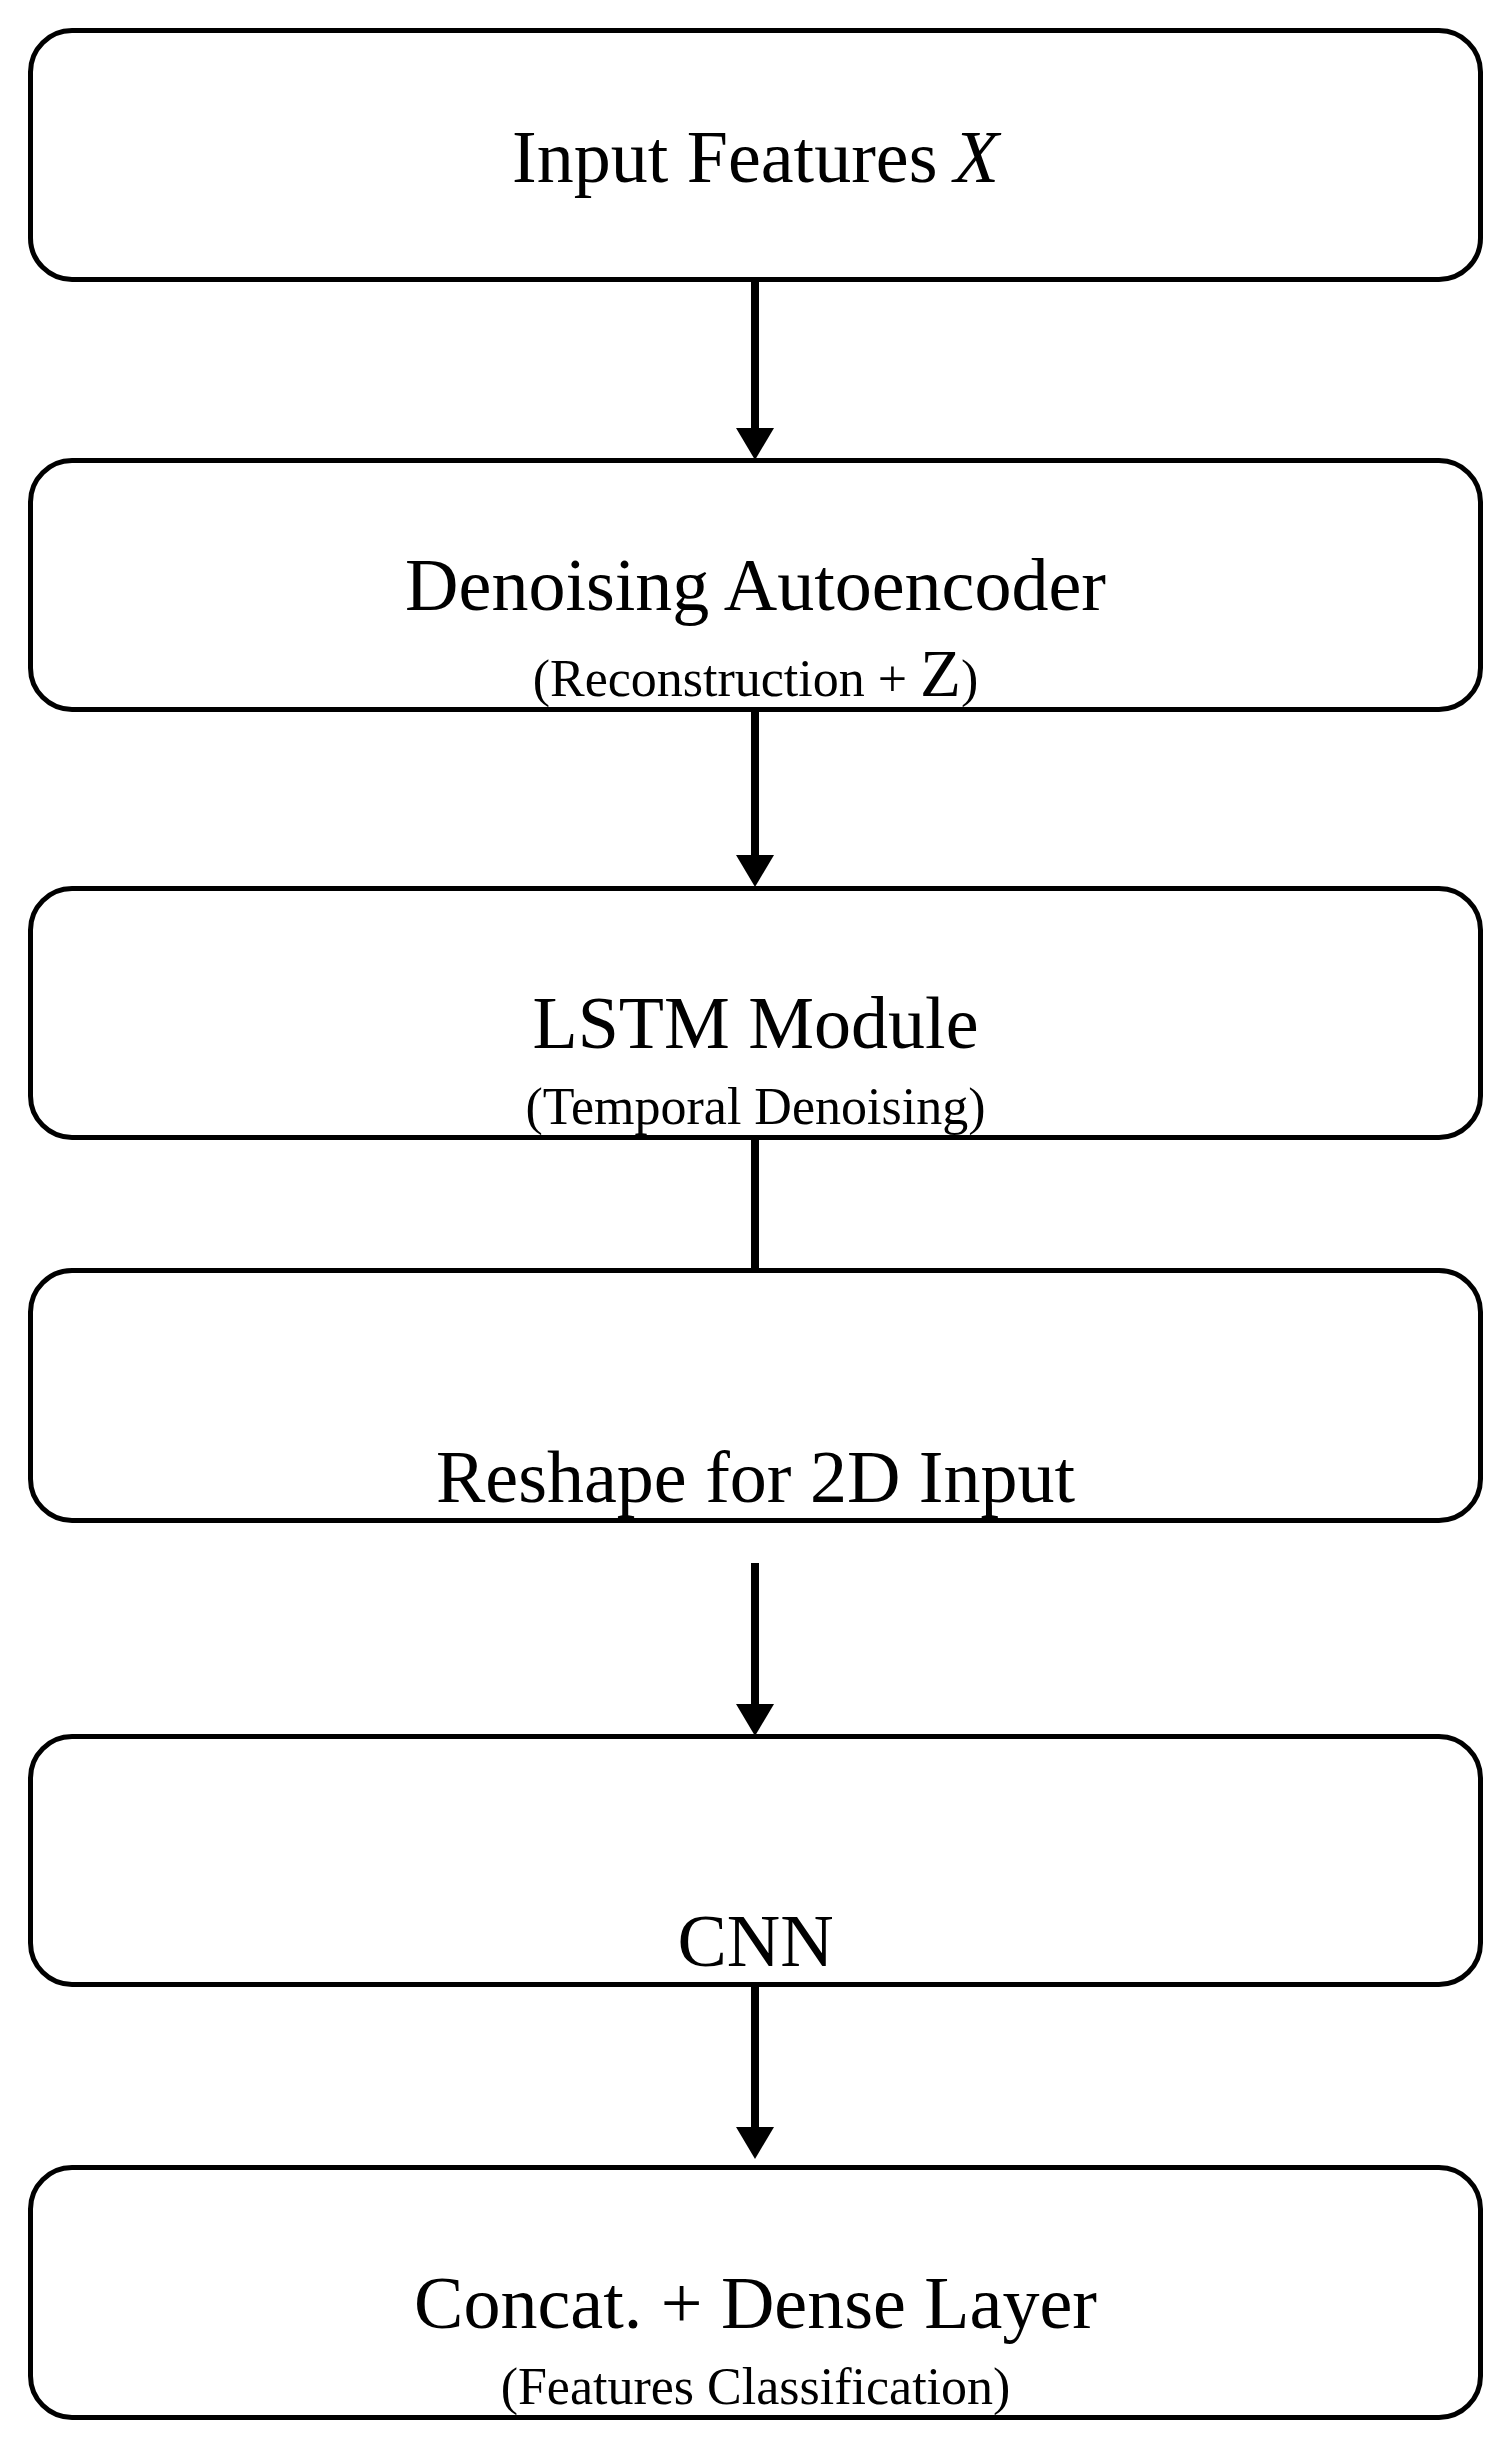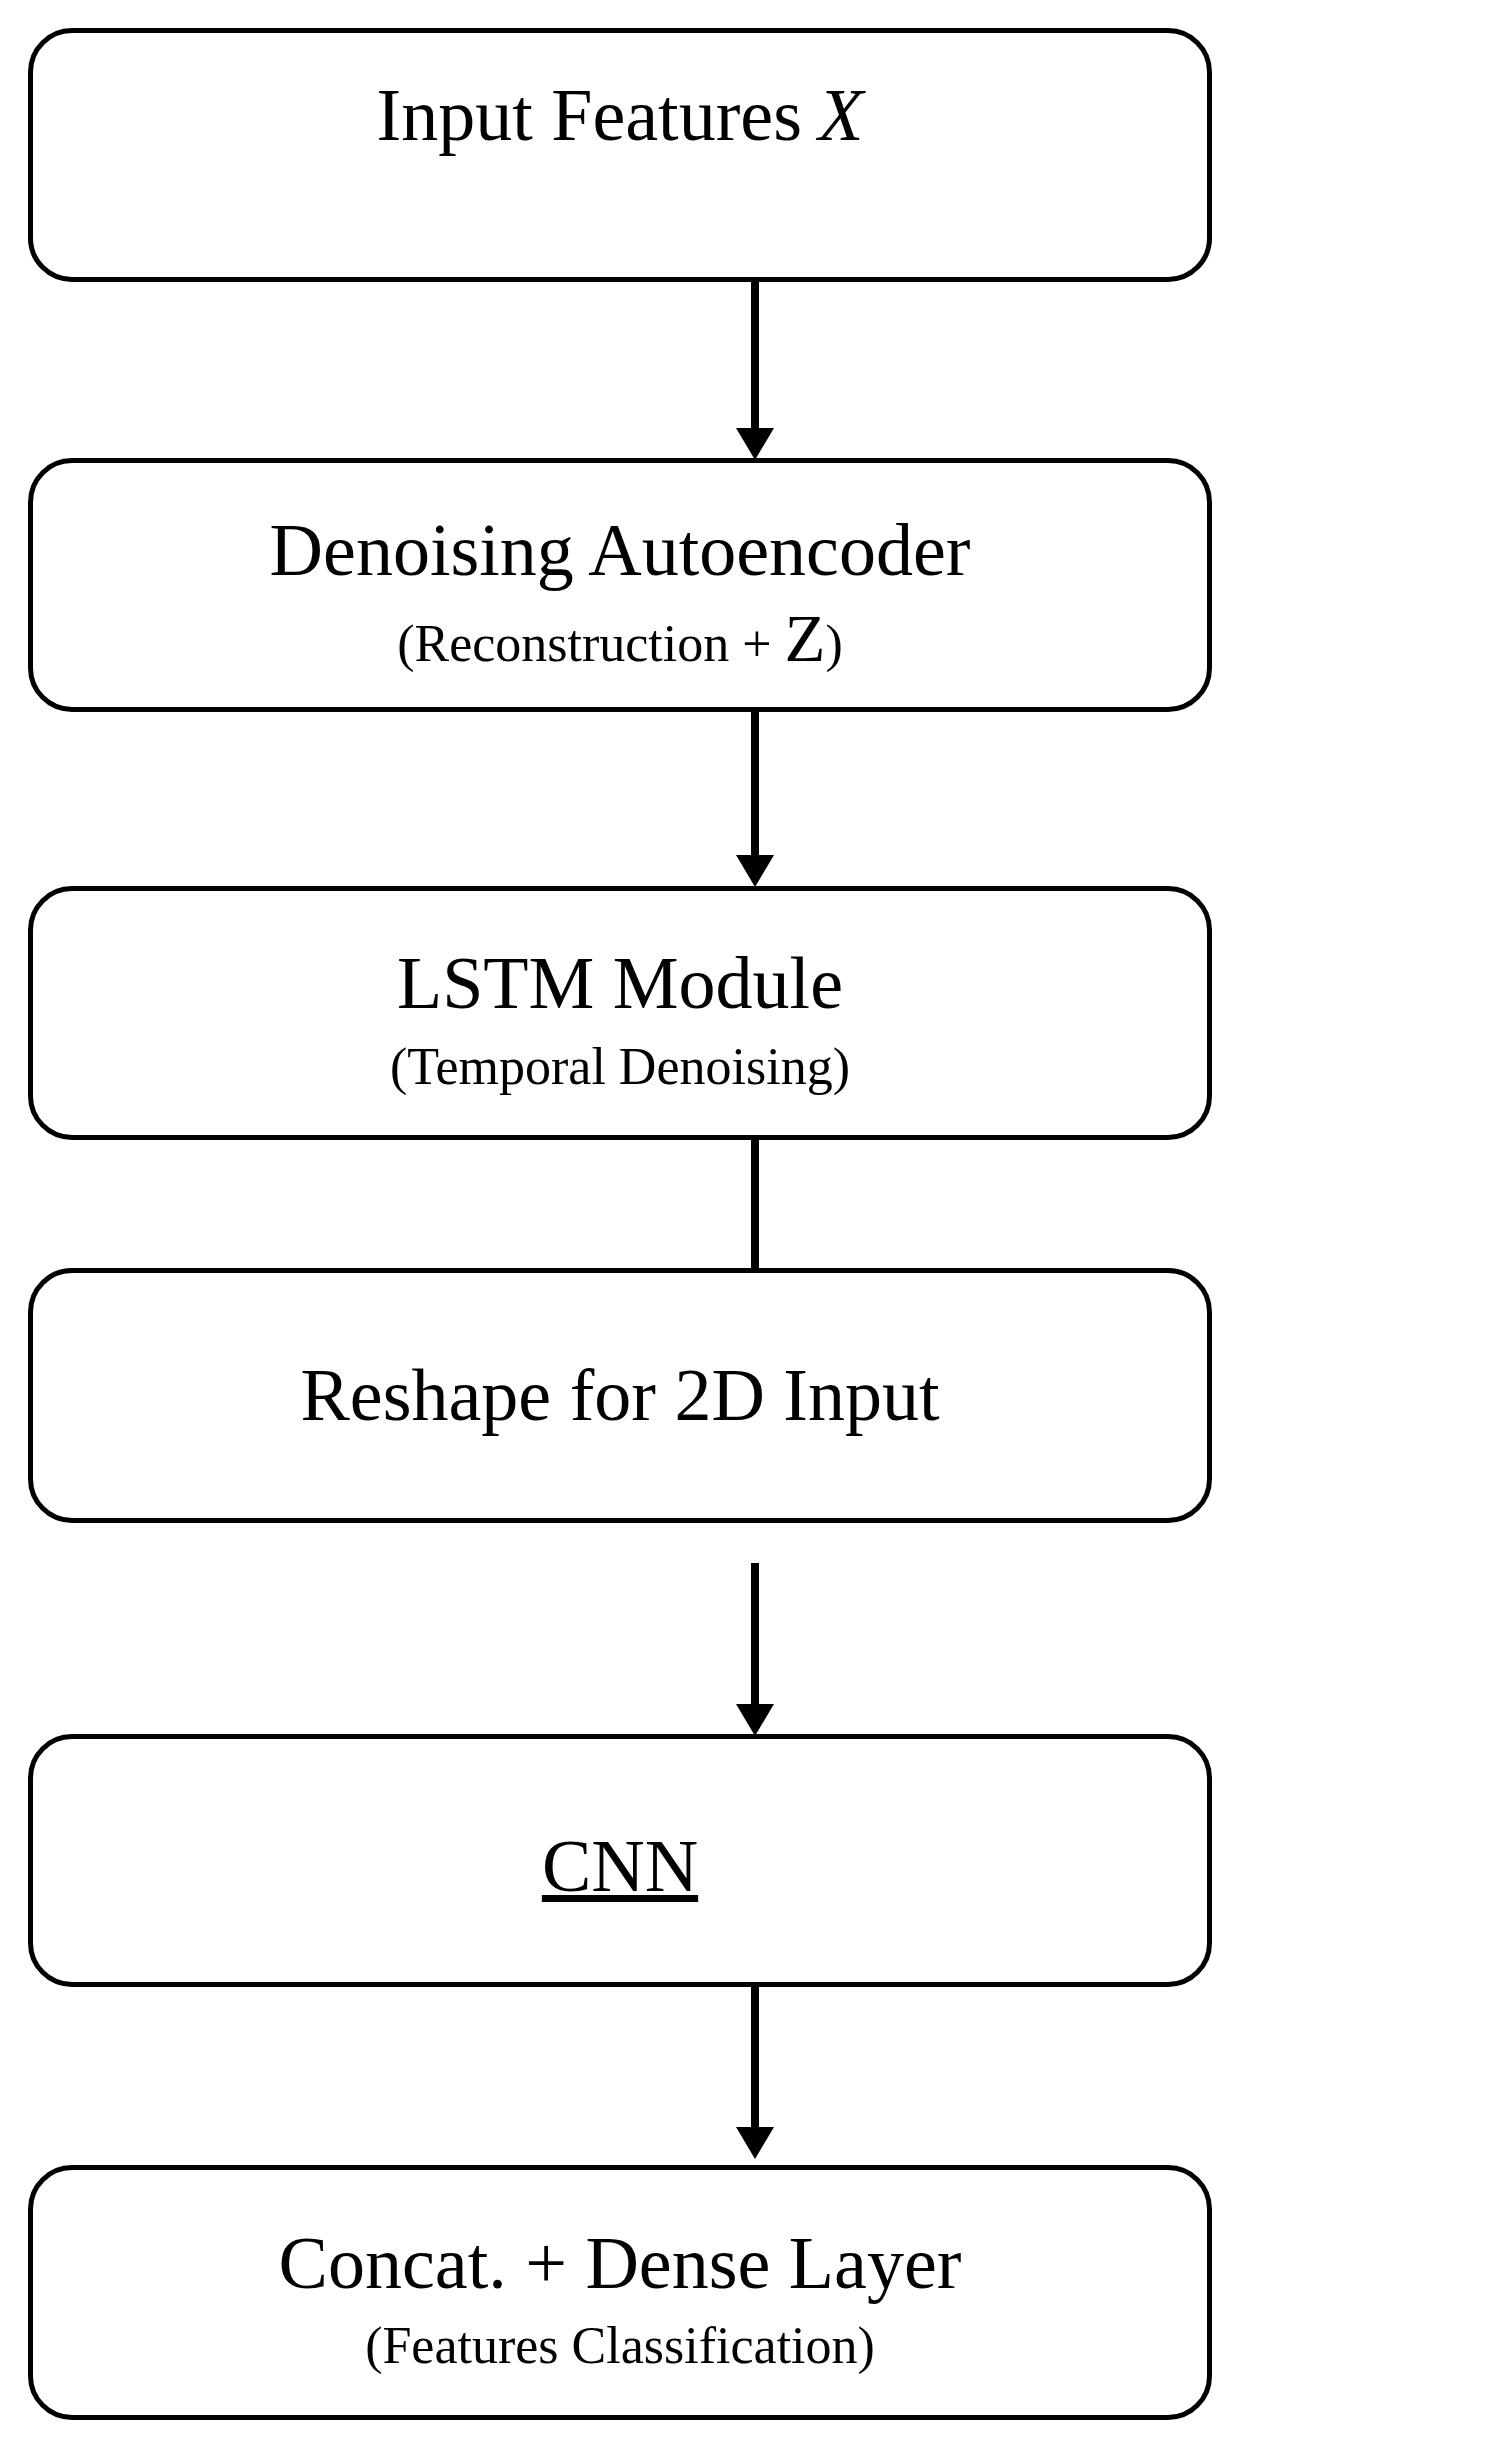--- a/index.html
+++ b/index.html
@@ -8,50 +8,50 @@
     width: 1508px;
     height: 2450px;
     background: #ffffff;
     font-family: "Liberation Serif", serif;
     color: #000000;
     overflow: hidden;
   }
   .node {
     position: absolute;
     left: 28px;
-    width: 1184px;
+    width: 1455px;
     box-sizing: border-box;
     background: #ffffff;
     border: 5.9px solid #000000;
     border-radius: 44px;
     display: flex;
     flex-direction: column;
     align-items: center;
-    justify-content: center;
+    justify-content: flex-end;
     text-align: center;
   }
   .node .title {
     font-size: 74px;
     line-height: 1.1;
     white-space: nowrap;
   }
   .node .sub {
     font-size: 52px;
     line-height: 1.1;
     white-space: nowrap;
   }
   .two-line { gap: 13px; padding-top: 11.8px; }
   .mvar { font-style: italic; margin-left: 0.22em; }
   .big-var { font-size: 67px; line-height: 1; }
 
   #node-0 { top: 28px;   height: 254px; padding-bottom: 79px; }
   #node-1 { top: 458px;  height: 254px; }
   #node-2 { top: 886px; height: 254px; }
   #node-3 { top: 1268px; height: 255px; }
-  #node-4 { top: 1734px; height: 253px; text-decoration: underline; }
+  #node-4 { top: 1734px; height: 253px; }
   #node-5 { top: 2157px; height: 255px; margin-top: 8px; }
 
   .arrow {
     position: absolute;
     left: 755px;
     transform: translateX(-50%);
     display: flex;
     flex-direction: column;
     align-items: center;
   }

